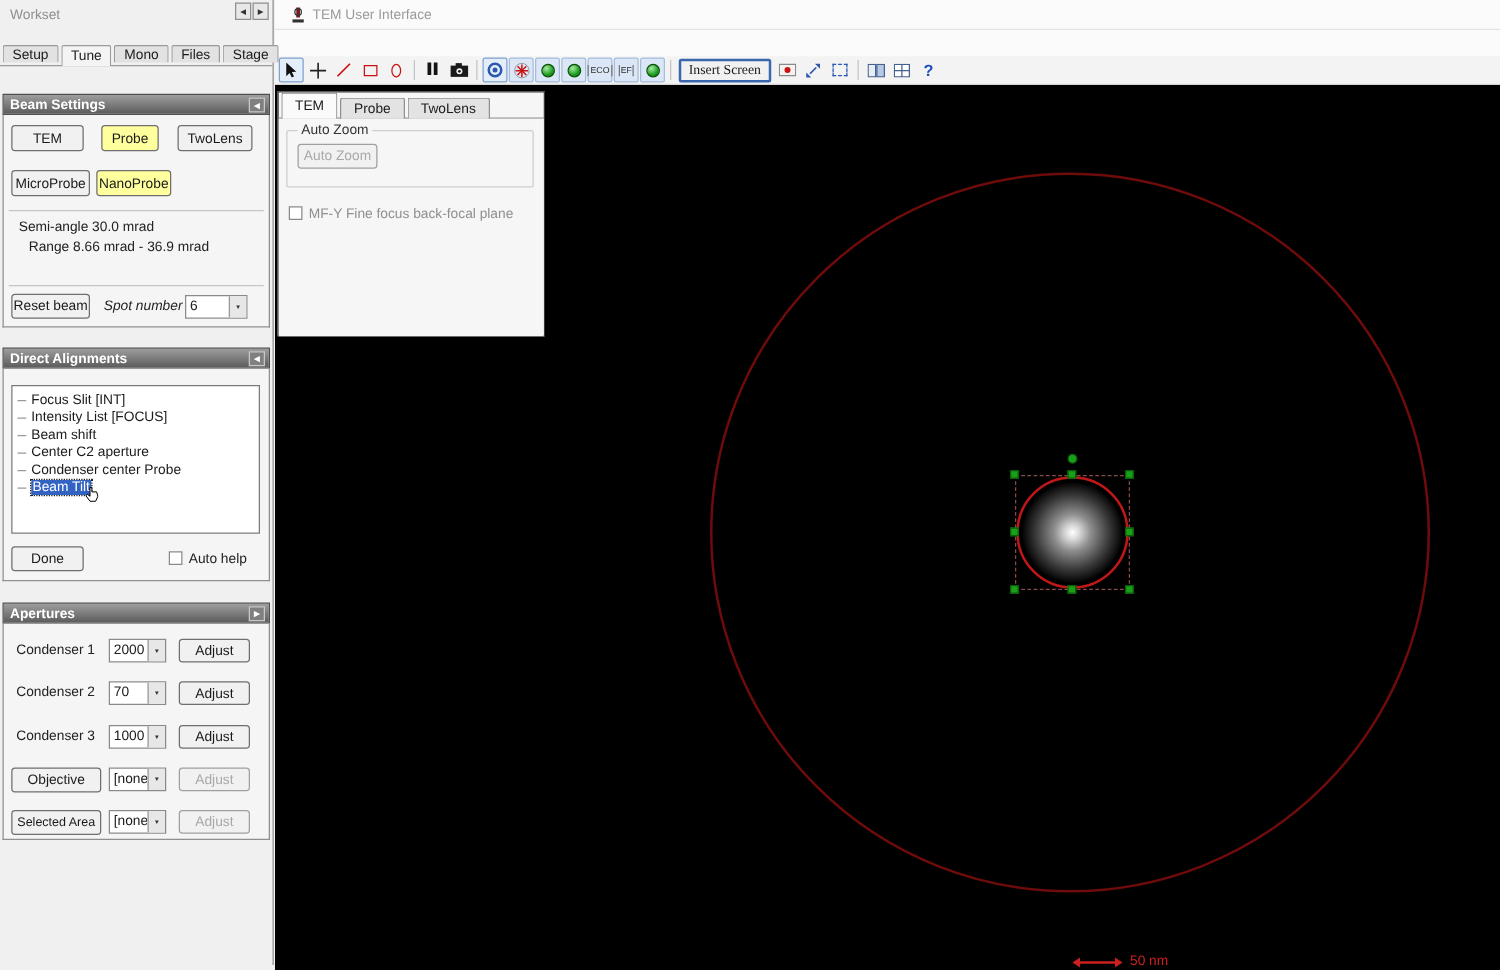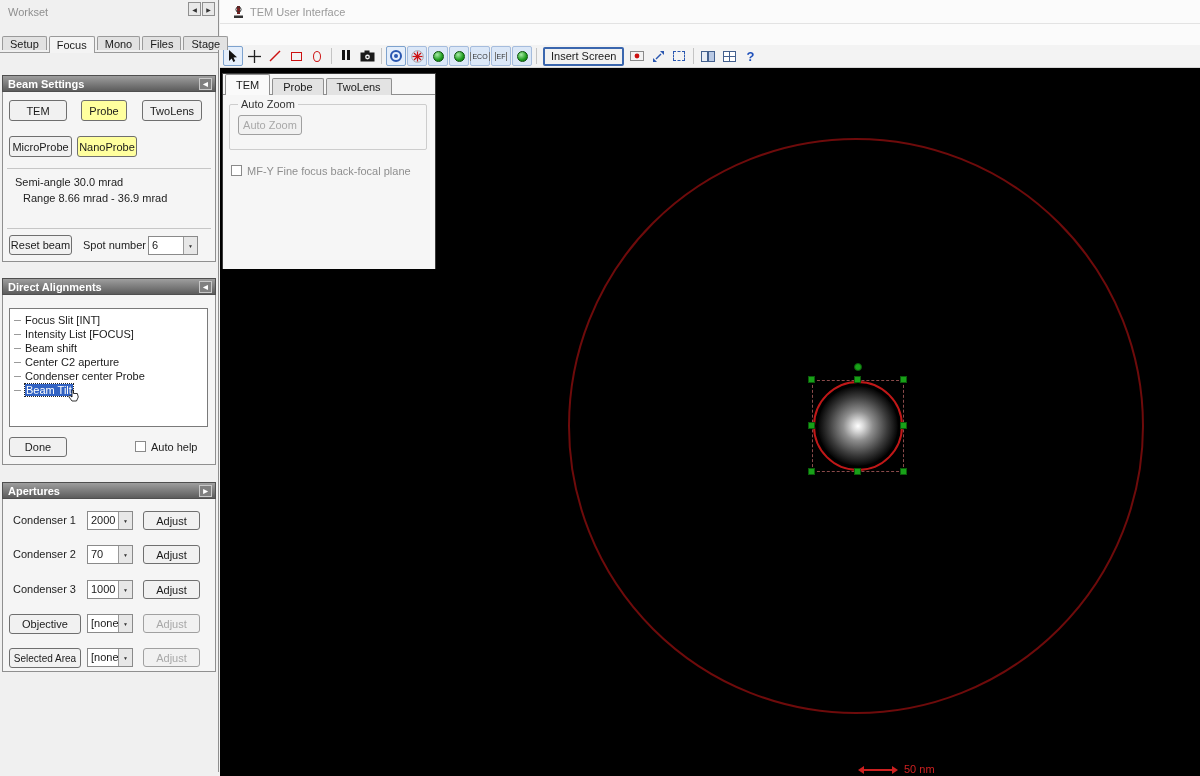--- a/index.html
+++ b/index.html
@@ -49,21 +49,21 @@
   .tbtn.active { background:#e4eefb; border-color:#7da2ce; }
   .tbtn.toggled { background:#dbe7f7; border-color:#a5bcdd; }
   .tsep { width:1px; height:16px; background:#c4c4c4; margin:0 3px; flex:0 0 auto; }
   .pbar { width:3px; height:10px; background:#141414; display:inline-block; margin:0 1px; }
   .ring-blue { width:12px; height:12px; border:2px solid #2a57b0; border-radius:50%; display:flex; align-items:center; justify-content:center; }
   .ring-blue i { width:4px; height:4px; background:#2a57b0; border-radius:50%; }
   .green-dot { width:11px; height:11px; border-radius:50%; border:1px solid #0a4f0a; background:radial-gradient(circle at 35% 30%, #a6eaa6, #1f9e1f 60%, #0d6b0d); }
   .mini-label { font-size:7px; color:#2f2f2f; border-left:1px solid #777; border-right:1px solid #777; padding:0 1px; line-height:9px; }
   .rect-red { width:11px; height:9px; border:1px solid #cc1111; }
   .oval-red { width:8px; height:11px; border:1px solid #cc1111; border-radius:50%; }
-  .insert-screen { height:19px; padding:1px 6px; background:#f1f1f1; border:2px solid #3a66ae; border-radius:2px; display:flex; align-items:center; margin:0 2px; flex:0 0 auto; }
+  .insert-screen { height:19px; padding:1px 6px; background:#f1f1f1; border:2px solid #3a66ae; border-radius:2px; display:flex; align-items:center; margin:0 2px; flex:0 0 auto;font-family:Liberation Serif, serif; }
   .dashed-blue { width:12px; height:10px; border:1px dashed #2a57b0; }
   .help-glyph { color:#1d4fba; font-weight:bold; font-size:13px; }
 
   
   .viewport { position:absolute; left:0; top:68px; width:980px; height:708px; background:#000; overflow:hidden; }
   .outer-ring { position:absolute; left:348px; top:70px; width:576px; height:576px; border:2px solid #6e0b0b; border-radius:50%; }
   .beam-halo { position:absolute; left:598px; top:318px; width:80px; height:80px; border-radius:50%;
       background:radial-gradient(circle, #ffffff 0%, #d8d8d8 10%, #8e8e8e 26%, #3a3a3a 52%, rgba(0,0,0,0) 72%); }
   .beam-ring { position:absolute; left:593px; top:313px; width:90px; height:90px; border:2px solid #c01818; border-radius:50%; }
   .sel-rect { position:absolute; left:592px; top:312px; width:92px; height:92px; border:1px dashed #8a4a4a; }
@@ -89,21 +89,21 @@
 
 <div class="workset">
   <div class="ws-title">Workset</div>
 
   <div class="ws-tabline"></div>
   <div class="ws-tabs">
     <div class="ws-tab">
         <span>Setup</span>
       </div>
     <div class="ws-tab active">
-        <span>Focus</span>
+        <span>Tune</span>
       </div>
     <div class="ws-tab">
         <span>Mono</span>
       </div>
     <div class="ws-tab">
         <span>Files</span>
       </div>
     <div class="ws-tab">
         <span>Stage</span>
       </div>
@@ -138,21 +138,21 @@
       <div class="btn hl" style="left:74px; top:44px; width:60px; height:21px;">
           <span>NanoProbe</span>
         </div>
       <div class="sepline" style="top:76px;"></div>
       <div class="stext" style="left:12px; top:84px;">Semi-angle 30.0 mrad</div>
       <div class="stext" style="left:20px; top:100px;">Range 8.66 mrad - 36.9 mrad</div>
       <div class="sepline" style="top:136px;"></div>
       <div class="btn" style="left:6px; top:143px; width:63px; height:20px;">
           <span>Reset beam</span>
         </div>
-      <div class="stext" style="left:80px; top:147px;">Spot number</div>
+      <div class="stext" style="left:80px; top:147px;font-style:italic;">Spot number</div>
       <div class="dd" style="left:145px; top:144px; width:50px;">
         <span class="dd-val">6</span>
         <span class="dd-btn">▼</span>
       </div>
     </div>
   </div>
 
   <div class="panel" style="top:278px;">
     <div class="panel-header">
       <span>Direct Alignments</span>

